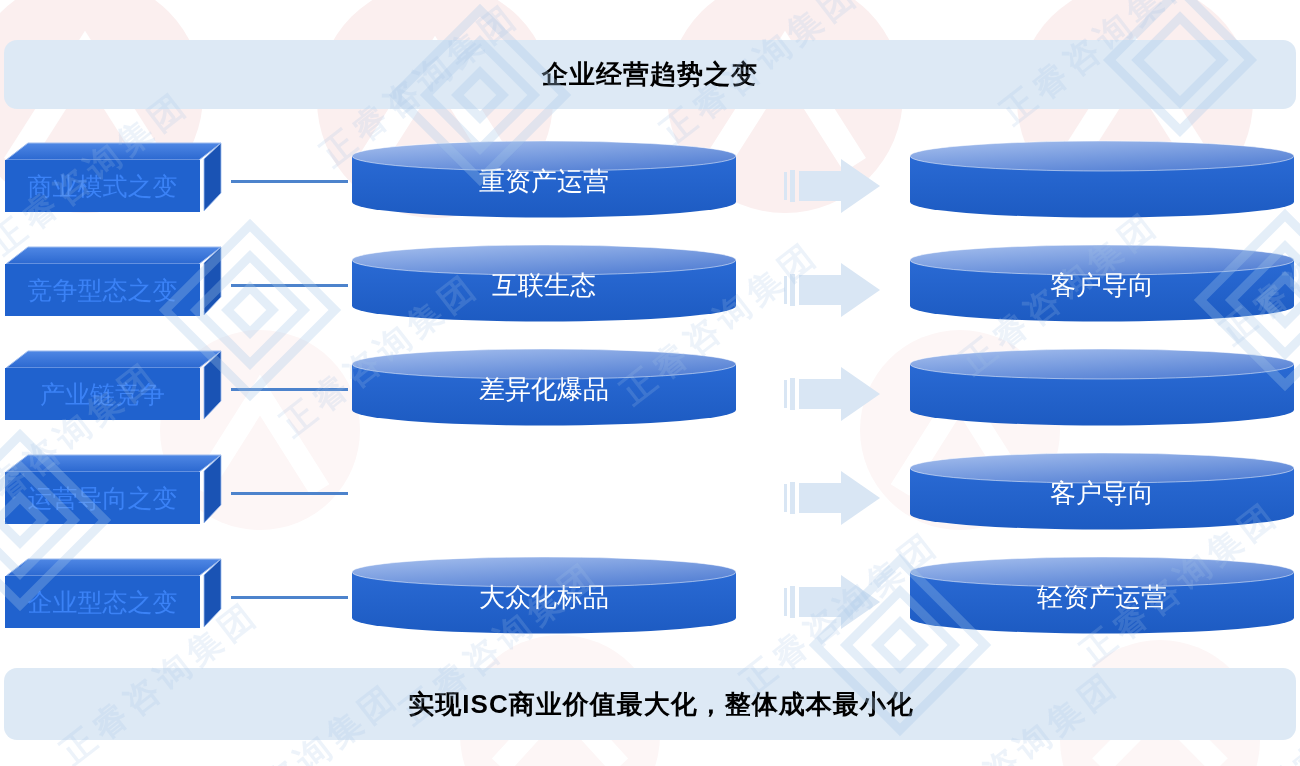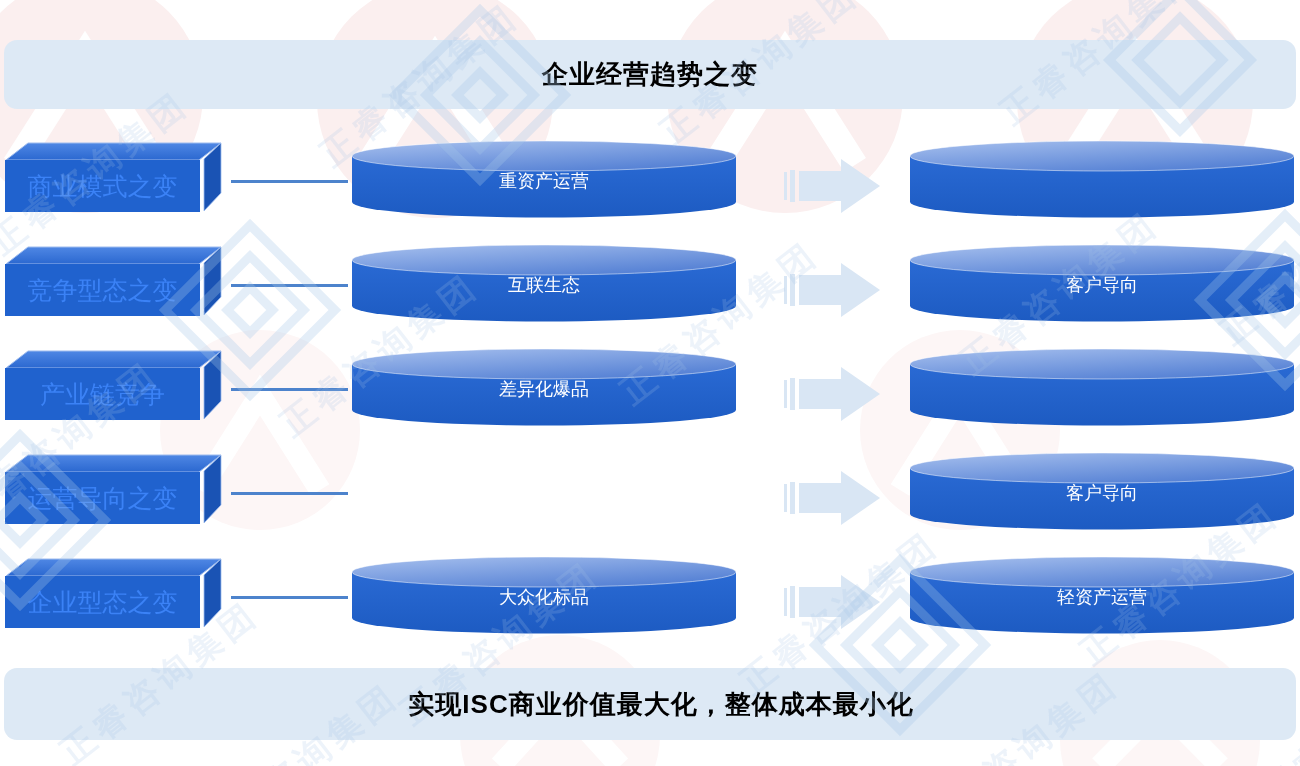--- a/index.html
+++ b/index.html
@@ -27,21 +27,21 @@
     color:#3b82f6;font-size:25px;font-weight:500;white-space:nowrap;
   }
   .connector{position:absolute;left:231px;top:42px;width:117px;height:3px;background:#4d83cc;}
   .cyl{position:absolute;top:1px;width:388px;height:82px;}
   .cyl svg{position:absolute;left:0;top:0;width:388px;height:82px;}
   .cyl.from{left:350px;}
   .cyl.to{left:908px;}
   .cyl-label{
     position:absolute;left:0;top:20px;width:100%;height:44px;
     display:flex;align-items:center;justify-content:center;
-    color:#ffffff;font-size:18px;font-weight:500;white-space:nowrap;
+    color:#ffffff;font-size:26px;font-weight:500;white-space:nowrap;
   }
   .arrow{position:absolute;left:784px;top:18px;width:100px;height:60px;}
   .wm-text{
     position:absolute;font-size:34px;font-weight:bold;letter-spacing:6px;white-space:nowrap;
     color:rgba(163,196,231,0.20);transform:rotate(-38deg);
   }
 </style>
 </head>
 <body>
 

